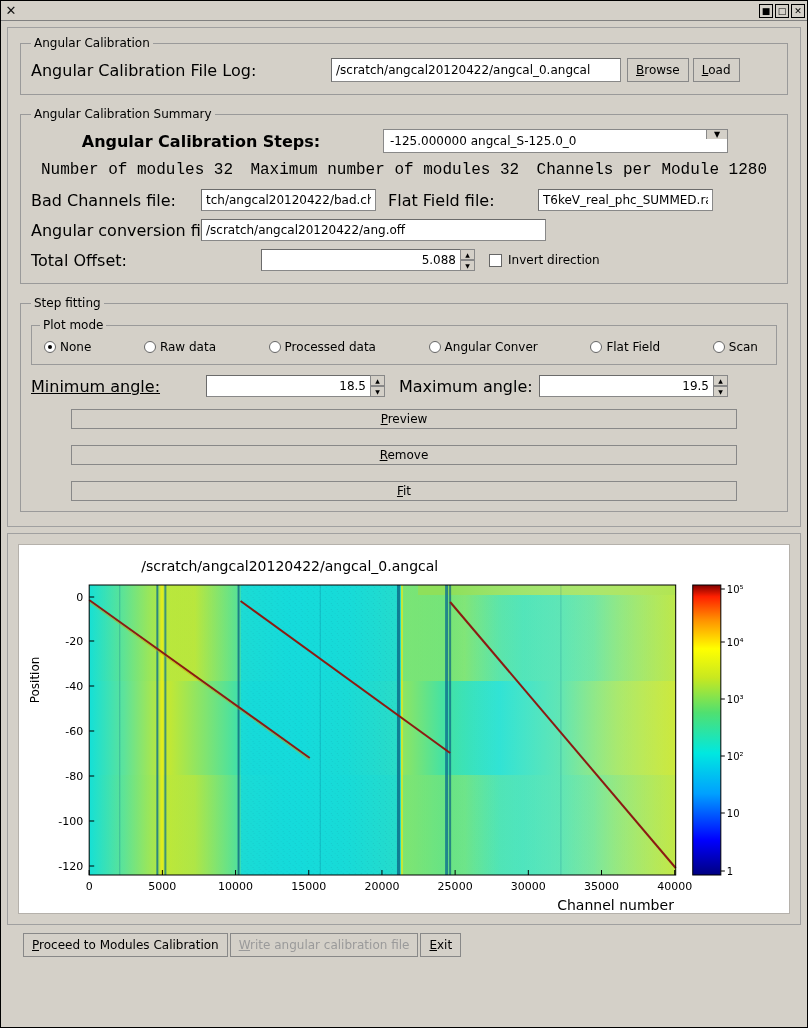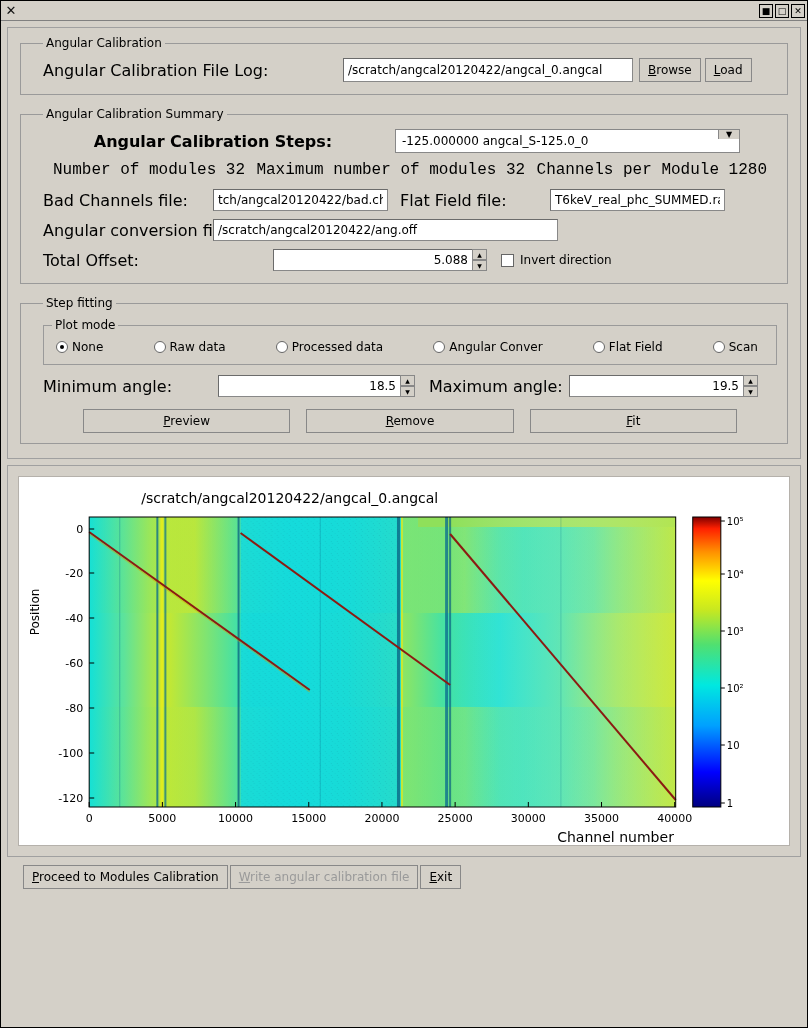--- a/index.html
+++ b/index.html
@@ -66,21 +66,21 @@
   .panel {
     border: 1px solid #a0a0a0;
     background: #d4d0c8;
     box-sizing: border-box;
   }
   .top-panel { padding: 8px 12px 14px 12px; }
 
   fieldset {
     border: 1px solid #9a9a9a;
     margin: 0 0 12px 0;
-    padding: 8px 10px 10px 22px;
+    padding: 8px 10px 10px 10px;
     box-sizing: border-box;
   }
   legend {
     font-size: 12px;
     color: #000;
     padding: 0 3px;
   }
   .row {
     display: flex;
     align-items: center;
@@ -192,20 +192,21 @@
   .chk .box {
     width: 13px; height: 13px;
     border: 1px solid #666;
     background: #fff;
     box-sizing: border-box;
   }
   .actions-row {
     display: flex;
     gap: 16px;
     margin-top: 6px;
+    flex-direction: column;
   }
   .actions-row .btn { flex: 1; height: 24px; }
 
   
   .plot-panel {
     background: #d4d0c8;
     border: 1px solid #a0a0a0;
     padding: 10px;
     box-sizing: border-box;
     flex: 0 0 auto;
@@ -327,22 +328,22 @@
               <span>Flat Field</span>
             </label>
             <label class="radio">
               <span class="dot"></span>
               <span>Scan</span>
             </label>
           </div>
         </fieldset>
 
         <div class="row" style="margin-bottom:12px;">
-          <span class="lbl" style="width:175px;">Minimum angle:</span>
-          <input class="txt" style="width: 183px; text-align: right;" type="text" value="18.5">
+          <span class="lbl" style="width:175px;text-decoration:underline;">Minimum angle:</span>
+          <input class="txt" style="width: 165px; text-align: right;" type="text" value="18.5">
           <span class="spinner">
             <div>▲</div>
             <div>▼</div>
           </span>
           <span class="lbl" style="width:140px; padding-left:14px;">Maximum angle:</span>
           <input class="txt" style="width: 175px; text-align: right;" type="text" value="19.5">
           <span class="spinner">
             <div>▲</div>
             <div>▼</div>
           </span>

